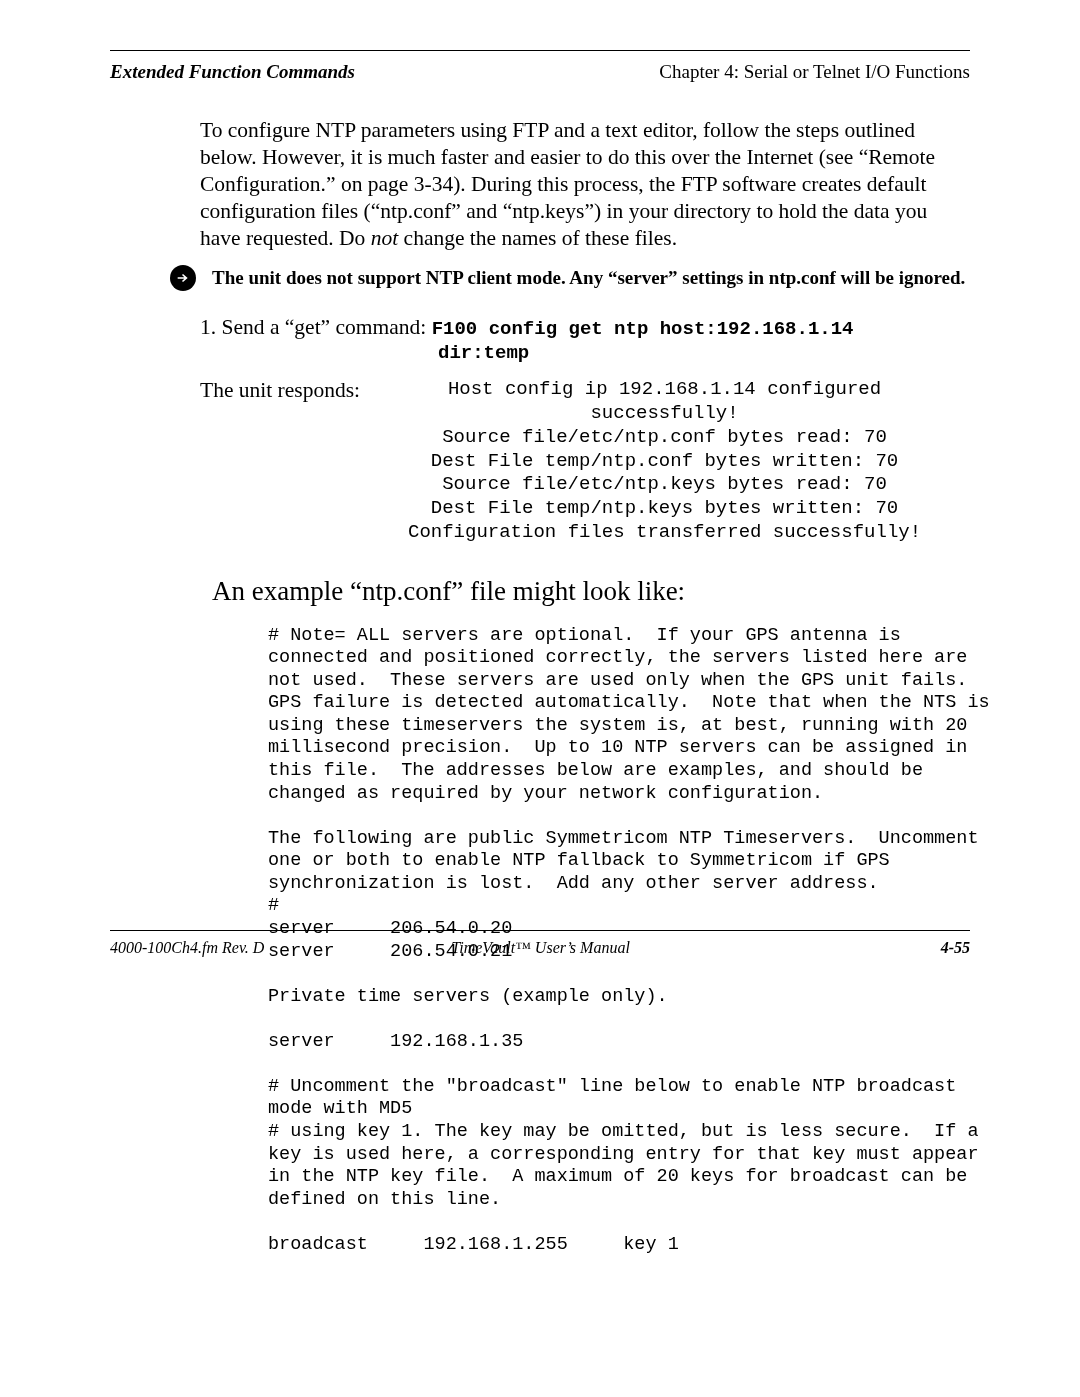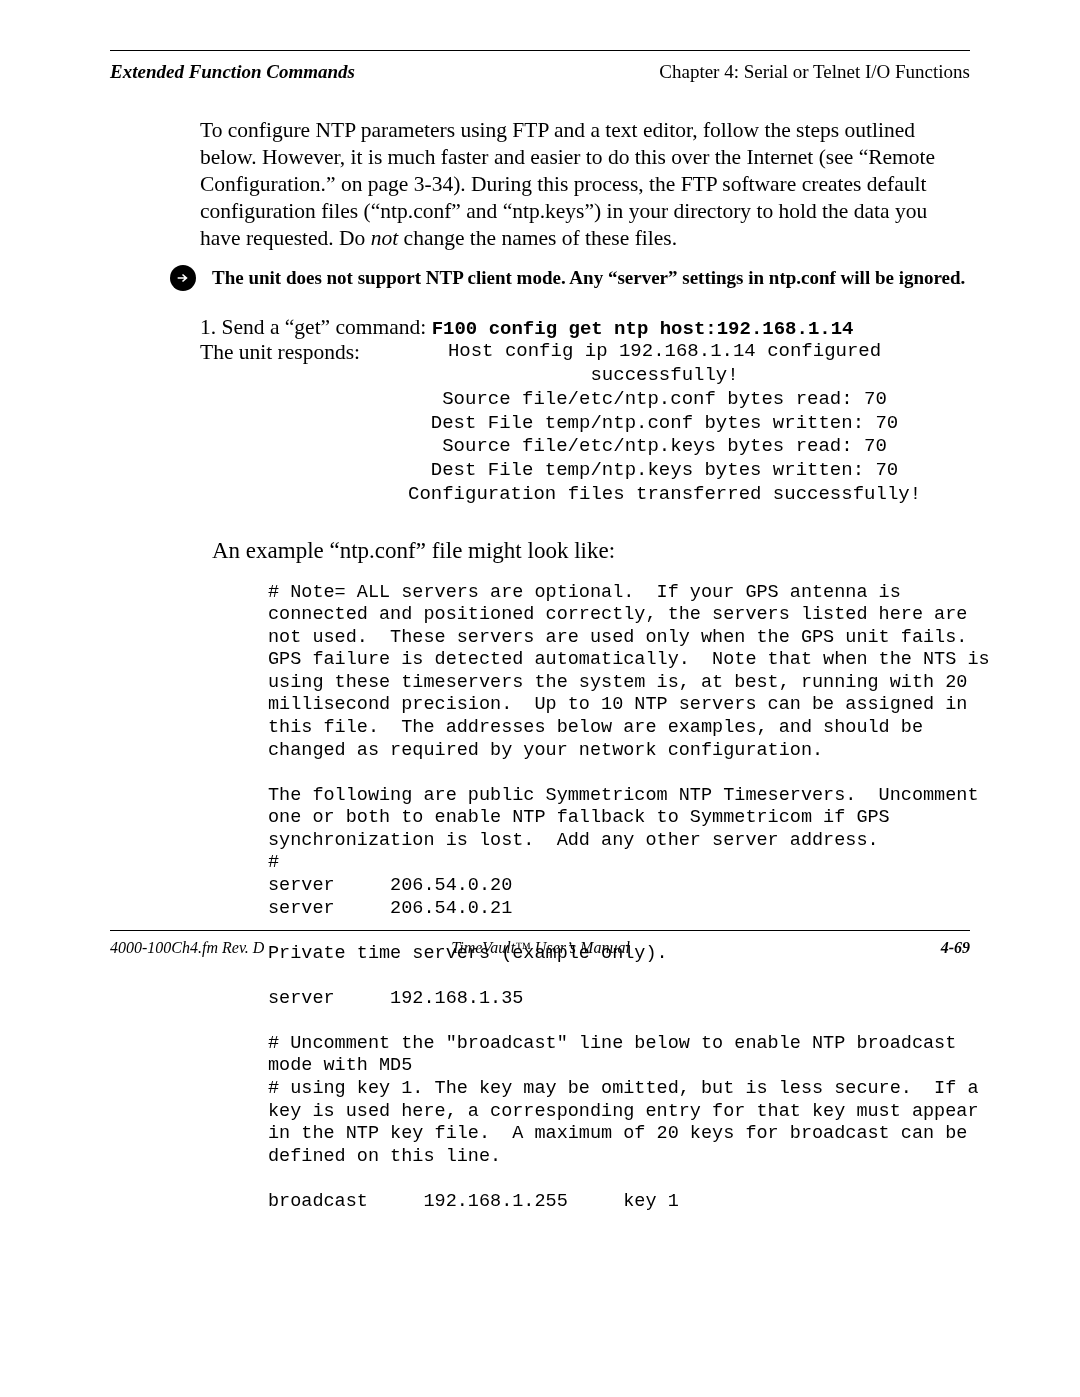--- a/index.html
+++ b/index.html
@@ -94,21 +94,21 @@
     flex: none;
   }
   .resp-lines {
     font-family: "Courier New", Courier, monospace;
     font-size: 19px;
     line-height: 1.25;
     white-space: pre;
     text-align: center;
   }
   .example-intro {
-    font-size: 23px;
+    font-size: 27px;
     margin: 31px 0 18px 12px;
   }
   .conf-block {
     font-family: "Courier New", Courier, monospace;
     font-size: 18.5px;
     line-height: 1.22;
     white-space: pre-wrap;
     margin-left: 68px;
     margin-right: -20px;
   }
@@ -160,20 +160,21 @@
         <svg viewBox="0 0 24 24">
             <path d="M4 11h10l-3.5-3.5L12 6l7 6-7 6-1.5-1.5L14 13H4z"></path>
           </svg>
       </div>
       <div class="note-text">The unit does not support NTP client mode.  Any “server” settings in ntp.conf will be ignored.</div>
     </div>
 
     <div class="step-line">
       <span>1. Send a “get” command: </span><span class="mono mono-bold">F100 config get ntp host:192.168.1.14</span>
     </div>
+    <div class="cmd-indent">dir:temp</div>
 
     <div class="resp-row">
       <div class="resp-label">The unit responds:</div>
       <div class="resp-lines" id="resp-lines">Host config ip 192.168.1.14 configured
 successfully!
 Source file/etc/ntp.conf bytes read: 70
 Dest File temp/ntp.conf bytes written: 70
 Source file/etc/ntp.keys bytes read: 70
 Dest File temp/ntp.keys bytes written: 70
 Configuration files transferred successfully!</div>
@@ -196,16 +197,16 @@
 # using key 1. The key may be omitted, but is less secure.  If a key is used here, a corresponding entry for that key must appear in the NTP key file.  A maximum of 20 keys for broadcast can be defined on this line.
 
 broadcast     192.168.1.255     key 1</div>
 
   </div>
 
   <div class="footer-rule"></div>
   <div class="footer-row">
     <div>4000-100Ch4.fm  Rev. D</div>
     <div class="footer-center">TimeVault™ User’s Manual</div>
-    <div class="footer-right">4-69</div>
+    <div class="footer-right">4-55</div>
   </div>
 
 </div>
 
 </body></html>

